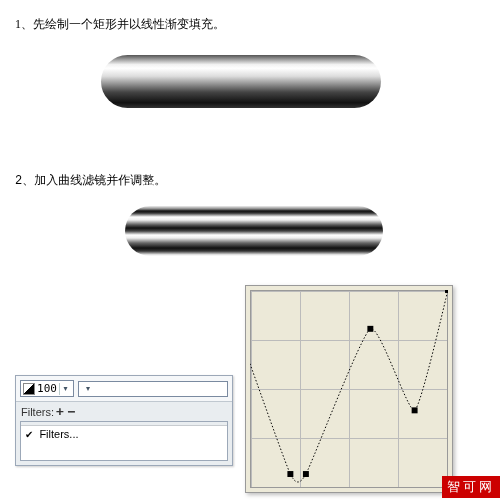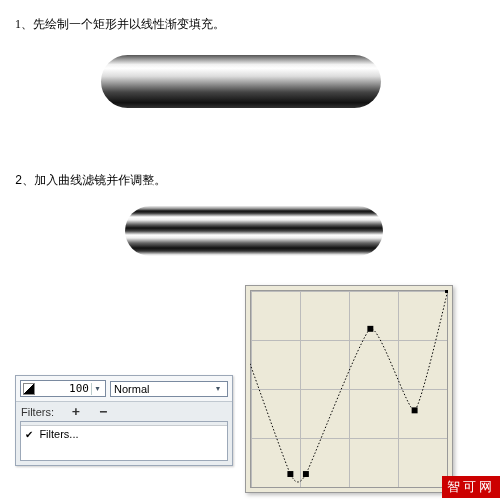--- a/index.html
+++ b/index.html
@@ -18,25 +18,25 @@
       #444 50%, #fff 58%, #eee 64%,
       #666 74%, #111 84%, #333 90%, #ddd 97%, #fff 100%);
   }
 
   
   .panel { position: absolute; left: 15px; top: 375px; width: 218px; border: 1px solid #9ca8b8; background: #e9edf0;
     box-shadow: 1px 1px 2px rgba(0,0,0,0.2); }
   .panel-row1 { display: flex; align-items: center; padding: 4px; gap: 4px; background: #f5f7f9; border-bottom: 1px solid #c0c8d0; }
   .opacity-box { display: flex; border: 1px solid #7a8aa0; background: #fff; padding: 1px 2px; align-items: center; }
   .swatch-icon { width: 12px; height: 12px; background: linear-gradient(135deg,#fff 50%,#000 50%); border:1px solid #888; }
-  .opacity-input { width: 24px; border: none; text-align: center; font-size: 11px; font-family: monospace; margin-left: 32px; }
+  .opacity-input { width: 24px; border: none; text-align: center; font-size: 11px; font-family: monospace; }
   .drop { width: 12px; height: 12px; display:flex; align-items:center; justify-content:center; color:#456; font-size:8px; border-left:1px solid #bcc; }
   .blend { flex: 1; display: flex; border: 1px solid #7a8aa0; background: #fff; align-items: center; padding: 1px 3px; }
   .blend-label { flex: 1; font-size: 11px; font-family: Arial, sans-serif; }
-  .panel-row2 { display:flex; align-items:center; padding: 2px 5px; font-size: 11px; font-family: Arial,sans-serif; color:#333; gap:16px; }
+  .panel-row2 { display:flex; align-items:center; padding: 2px 5px; font-size: 11px; font-family: Arial,sans-serif; color:#333; gap:0; }
   .plus, .minus { font-weight: bold; font-family: monospace; font-size: 13px; padding: 0 2px; }
   .filters-list { margin: 0 4px 4px 4px; border: 1px solid #9ca8b8; background: #fff; height: 40px; }
   .filter-head { background: #e9edf0; border-bottom:1px solid #c8ccd0; height:4px; }
   .filter-item { display:flex; align-items:center; padding: 2px 4px; font-size: 11px; font-family: Arial,sans-serif; gap:6px; }
   .check { font-size: 10px; }
 
   
   .graph-wrap { position: absolute; left: 245px; top: 285px; width: 208px; height: 208px;
     background: #ece9d8; border: 1px solid #999; box-shadow: 2px 2px 4px rgba(0,0,0,0.25); }
   .graph-grid { position:absolute; inset: 4px; background:
@@ -60,21 +60,20 @@
 <div class="tube tube2"></div>
 
 <div class="panel">
   <div class="panel-row1">
     <div class="opacity-box">
       <span class="swatch-icon"></span>
       <span class="opacity-input">100</span>
       <span class="drop">▾</span>
     </div>
     <div class="blend">
-      <span class="blend-label">Normal</span>
       <span class="drop" style="border:none">▾</span>
     </div>
   </div>
   <div class="panel-row2">
     <span>Filters:</span>
     <span class="plus">+</span>
     <span class="minus">−</span>
   </div>
   <div class="filters-list">
     <div class="filter-head"></div>

